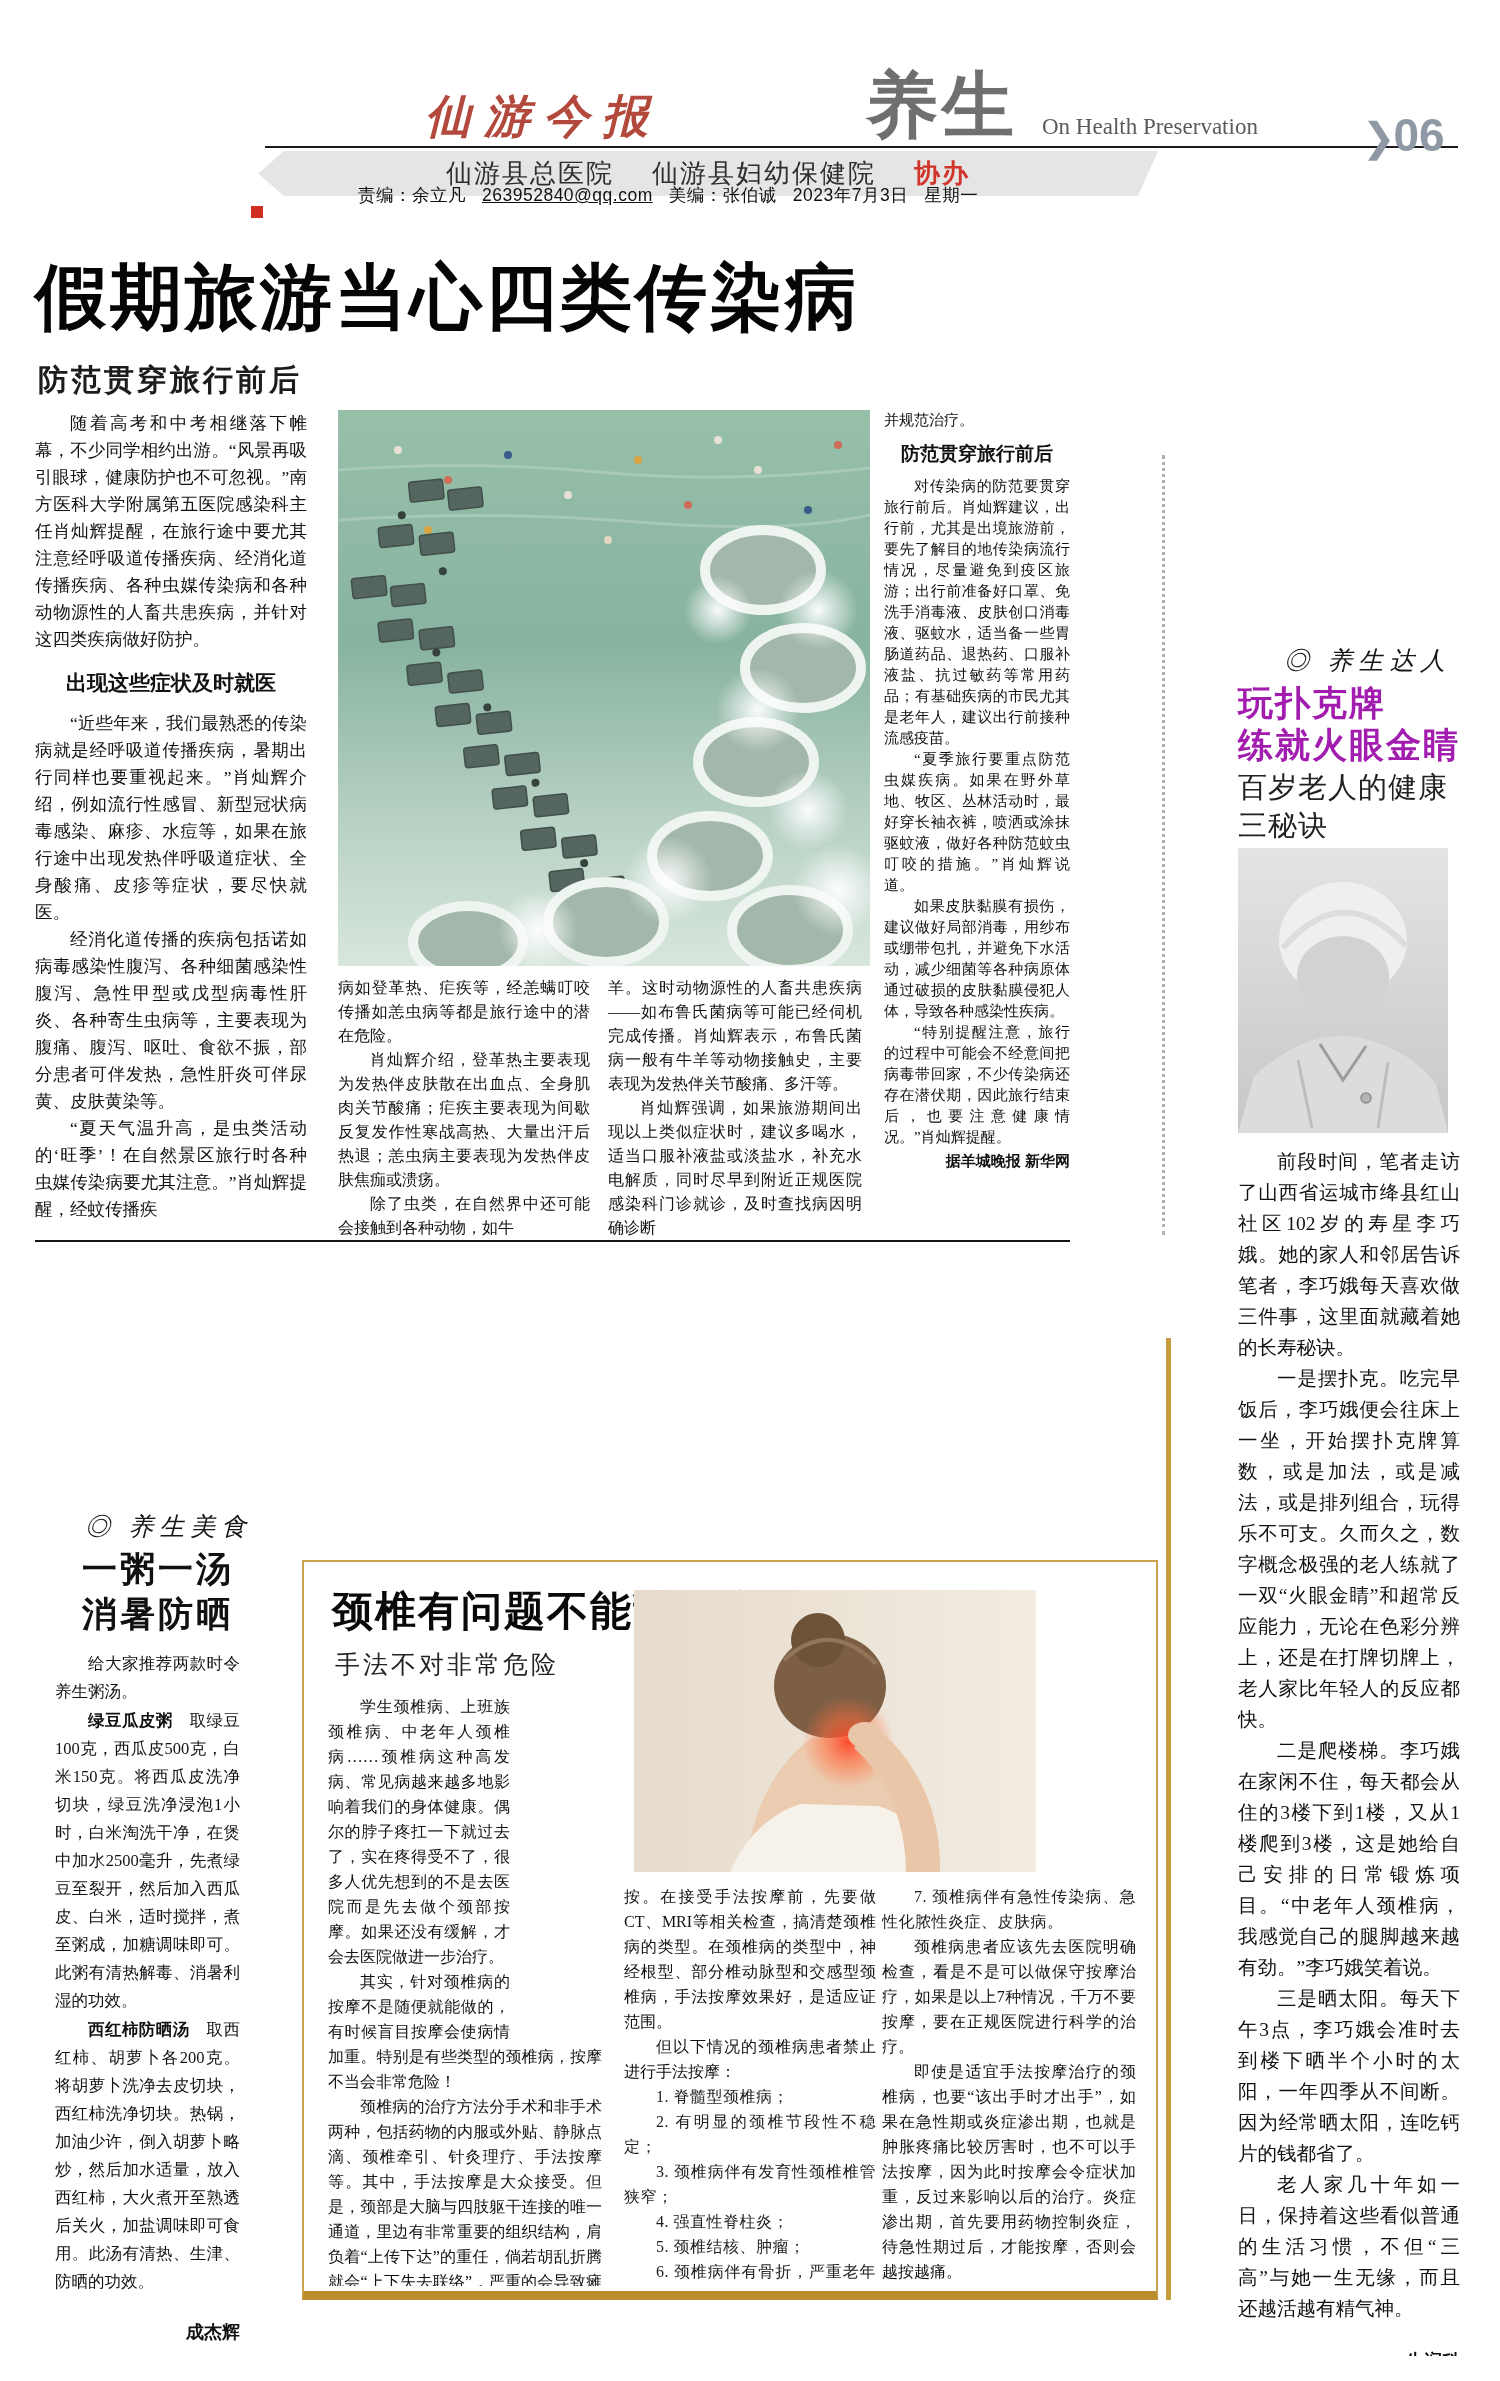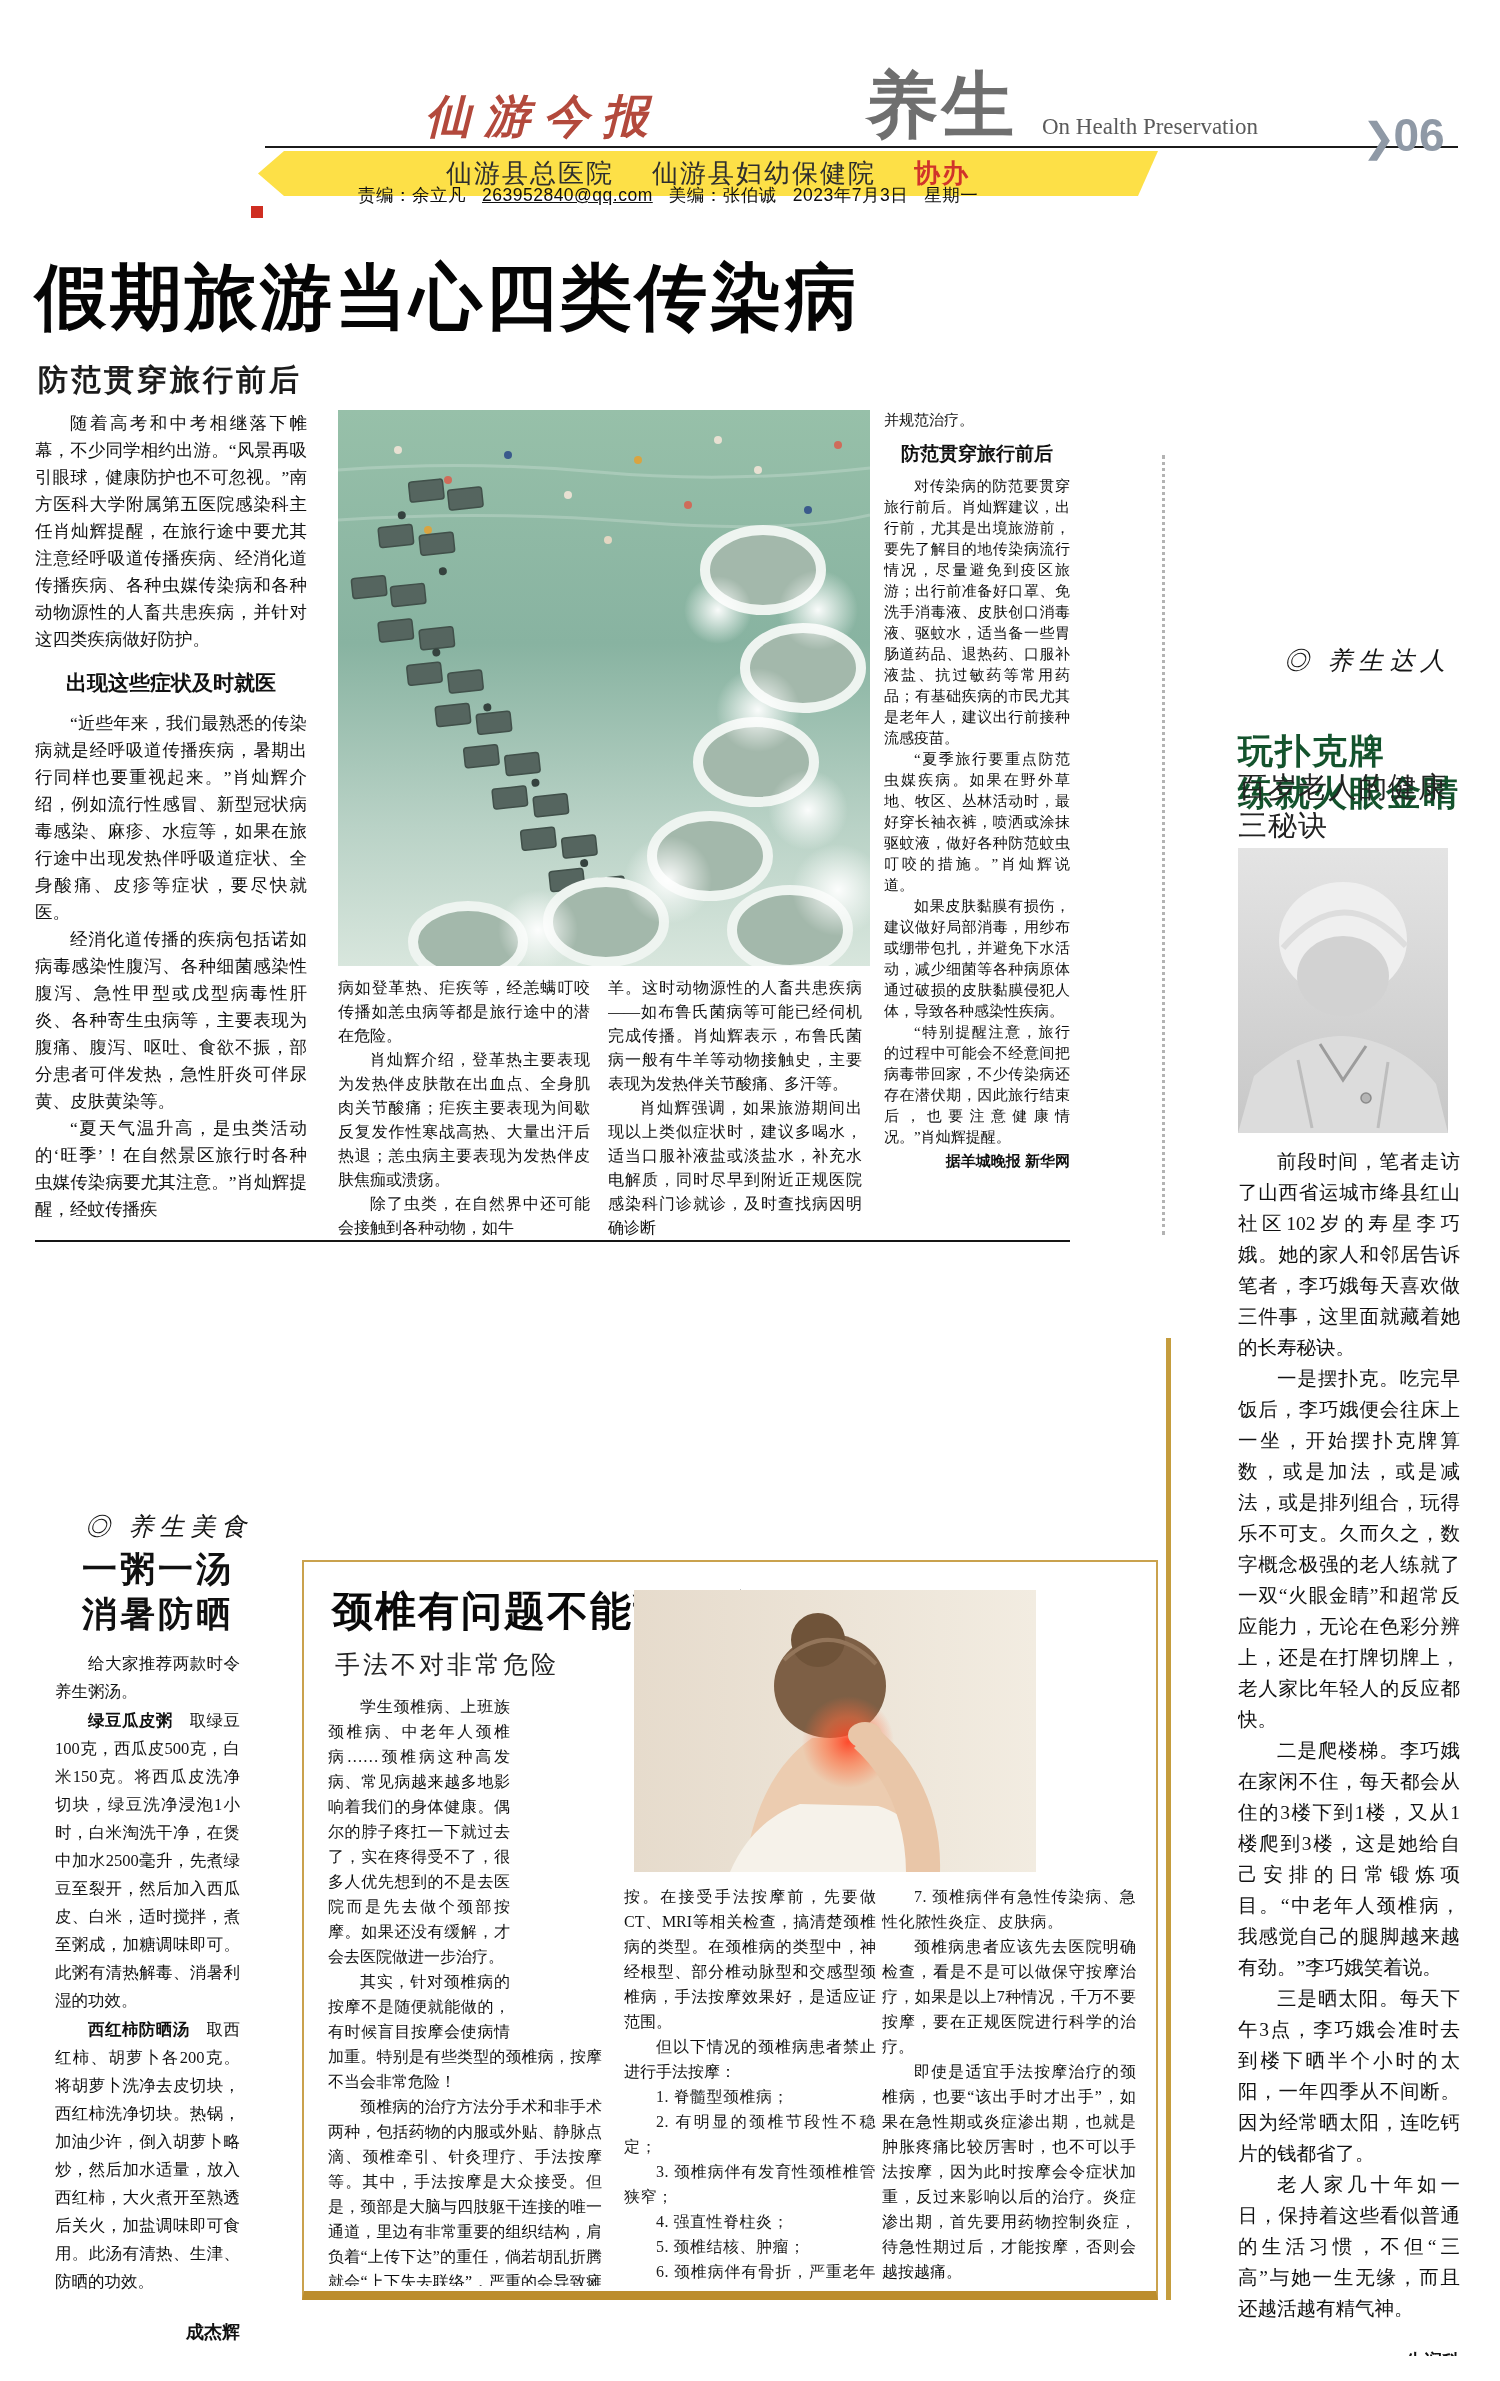--- a/index.html
+++ b/index.html
@@ -13,21 +13,21 @@
   
   .paper-name{left:425px;top:86px;font-size:46px;font-weight:bold;font-style:italic;
               color:#b3493c;letter-spacing:13px;font-family:"Liberation Serif",serif;}
   .section-cn{left:866px;top:58px;font-size:72px;font-weight:900;color:#6f6f6f;letter-spacing:4px;}
   .section-en{left:1042px;top:114px;font-size:23px;color:#5a5a5a;}
   .mast-rule{left:265px;top:146px;width:1193px;height:2px;background:#1b1b1b;}
   .page-no{left:1362px;top:108px;font-size:46px;font-weight:900;color:#8f99a6;letter-spacing:0;}
   .page-no .arrow{font-size:40px;letter-spacing:-12px;margin-right:10px;}
 
   
-  .banner{left:258px;top:151px;width:900px;height:45px;background:#fde047;
+  .banner{left:258px;top:151px;width:900px;height:45px;background:#e5e5e5;
           clip-path:polygon(0 50%,26px 0,100% 0,calc(100% - 20px) 100%,26px 100%);
           display:flex;align-items:center;justify-content:center;gap:38px;
           font-size:26px;color:#2e2e2e;letter-spacing:2px;}
   .banner .coop{color:#d0342a;font-weight:bold;}
 
   
   .red-sq{left:251px;top:206px;width:12px;height:12px;background:#cf2e21;}
   .credits{left:358px;top:183px;font-size:17.5px;color:#101010;letter-spacing:.5px;}
   .credits span{margin-right:16px;}
   .credits .email{text-decoration:underline;}
@@ -50,21 +50,21 @@
   .lead-rule{left:35px;top:1240px;width:1035px;height:2px;background:#151515;}
 
   
   .dot-divider{left:1162px;top:455px;height:780px;width:0;border-left:3px dotted #b3b3b3;}
   .gold-divider{left:1166px;top:1338px;width:5px;height:962px;background:#c59d3e;}
 
   
   .eyebrow{font-size:25px;font-style:italic;color:#161616;letter-spacing:6px;
            font-family:"Liberation Serif",serif;}
   .sb-eyebrow{left:1240px;top:644px;margin-left:44px;}
-  .sb-title{left:1238px;width:230px;font-size:35px;font-weight:800;letter-spacing:2px;color:#14532d;margin-top:48px;}
+  .sb-title{left:1238px;width:230px;font-size:35px;font-weight:800;letter-spacing:2px;color:#a21caf;}
   .sb-t1{top:680px;} .sb-t2{top:722px;}
   .sb-sub{left:1238px;width:230px;font-size:29px;font-weight:500;color:#222;letter-spacing:1px;}
   .sb-s1{top:768px;} .sb-s2{top:806px;}
   .photo2{left:1238px;top:848px;width:210px;height:285px;}
   .sb-body{left:1238px;top:1146px;width:222px;height:1210px;overflow:hidden;
            font-size:19.5px;line-height:31px;}
   .byline{text-indent:0;text-align:right;font-family:"Liberation Sans",sans-serif;
           font-weight:600;font-size:18px;margin-top:22px;}
 
   

